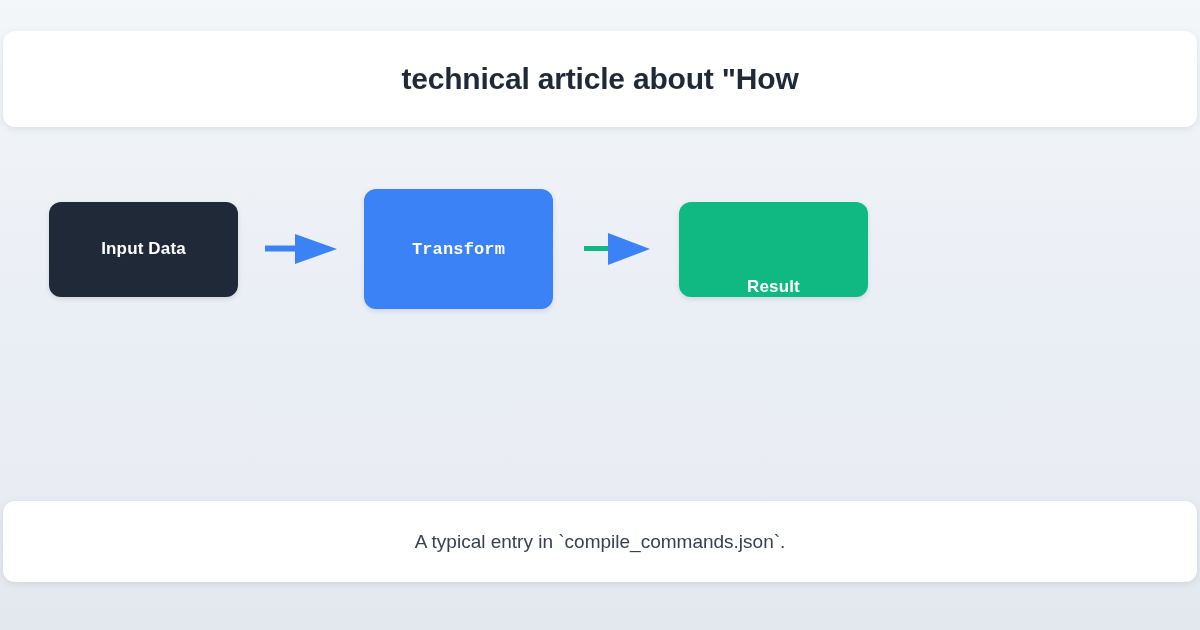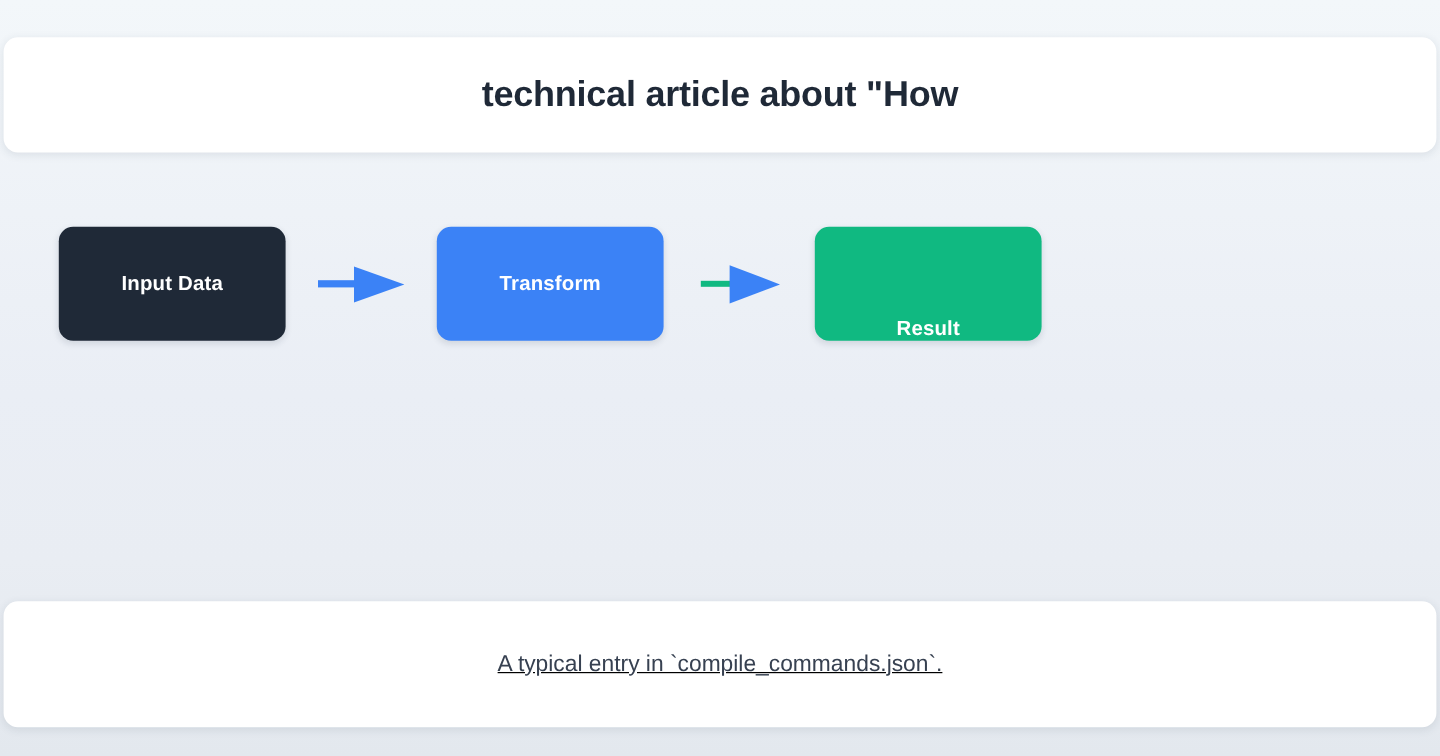--- a/index.html
+++ b/index.html
@@ -77,49 +77,48 @@
   .node-label {
     font-size: 17px;
     font-weight: bold;
     color: #ffffff;
     letter-spacing: 0.15px;
     white-space: nowrap;
     text-align: center;
   }
 
   .node-1 { width: 189px; height: 95px; background: #1f2937; }
-  .node-2 { width: 189px; height: 95px; background: #3b82f6; }
+  .node-2 { width: 189px; height: 120px; background: #3b82f6; font-family: Liberation Mono, monospace; }
   .node-3 { width: 189px; height: 95px; background: #10b981; align-items: flex-end; }
 
   .arrow {
     width: 126px;
     height: 95px;
     display: flex;
     align-items: center;
     justify-content: center;
     flex: none;
   }
   .arrow svg { display: block; }
 
   
   .caption-card {
     position: absolute;
     left: 3px;
     top: 501px;
     width: 1194px;
-    height: 105px;
+    height: 81px;
     background: #ffffff;
     border-radius: 12px;
     box-shadow: 0 2px 7px rgba(40, 55, 80, 0.10);
     display: flex;
     align-items: center;
     justify-content: center;
     box-sizing: border-box;
     padding: 16px 30px;
-    text-decoration: underline;
   }
   .caption-text {
     font-size: 19px;
     font-weight: normal;
     color: #374151;
     text-align: center;
     line-height: 1.35;
     white-space: nowrap;
   }
 </style>

